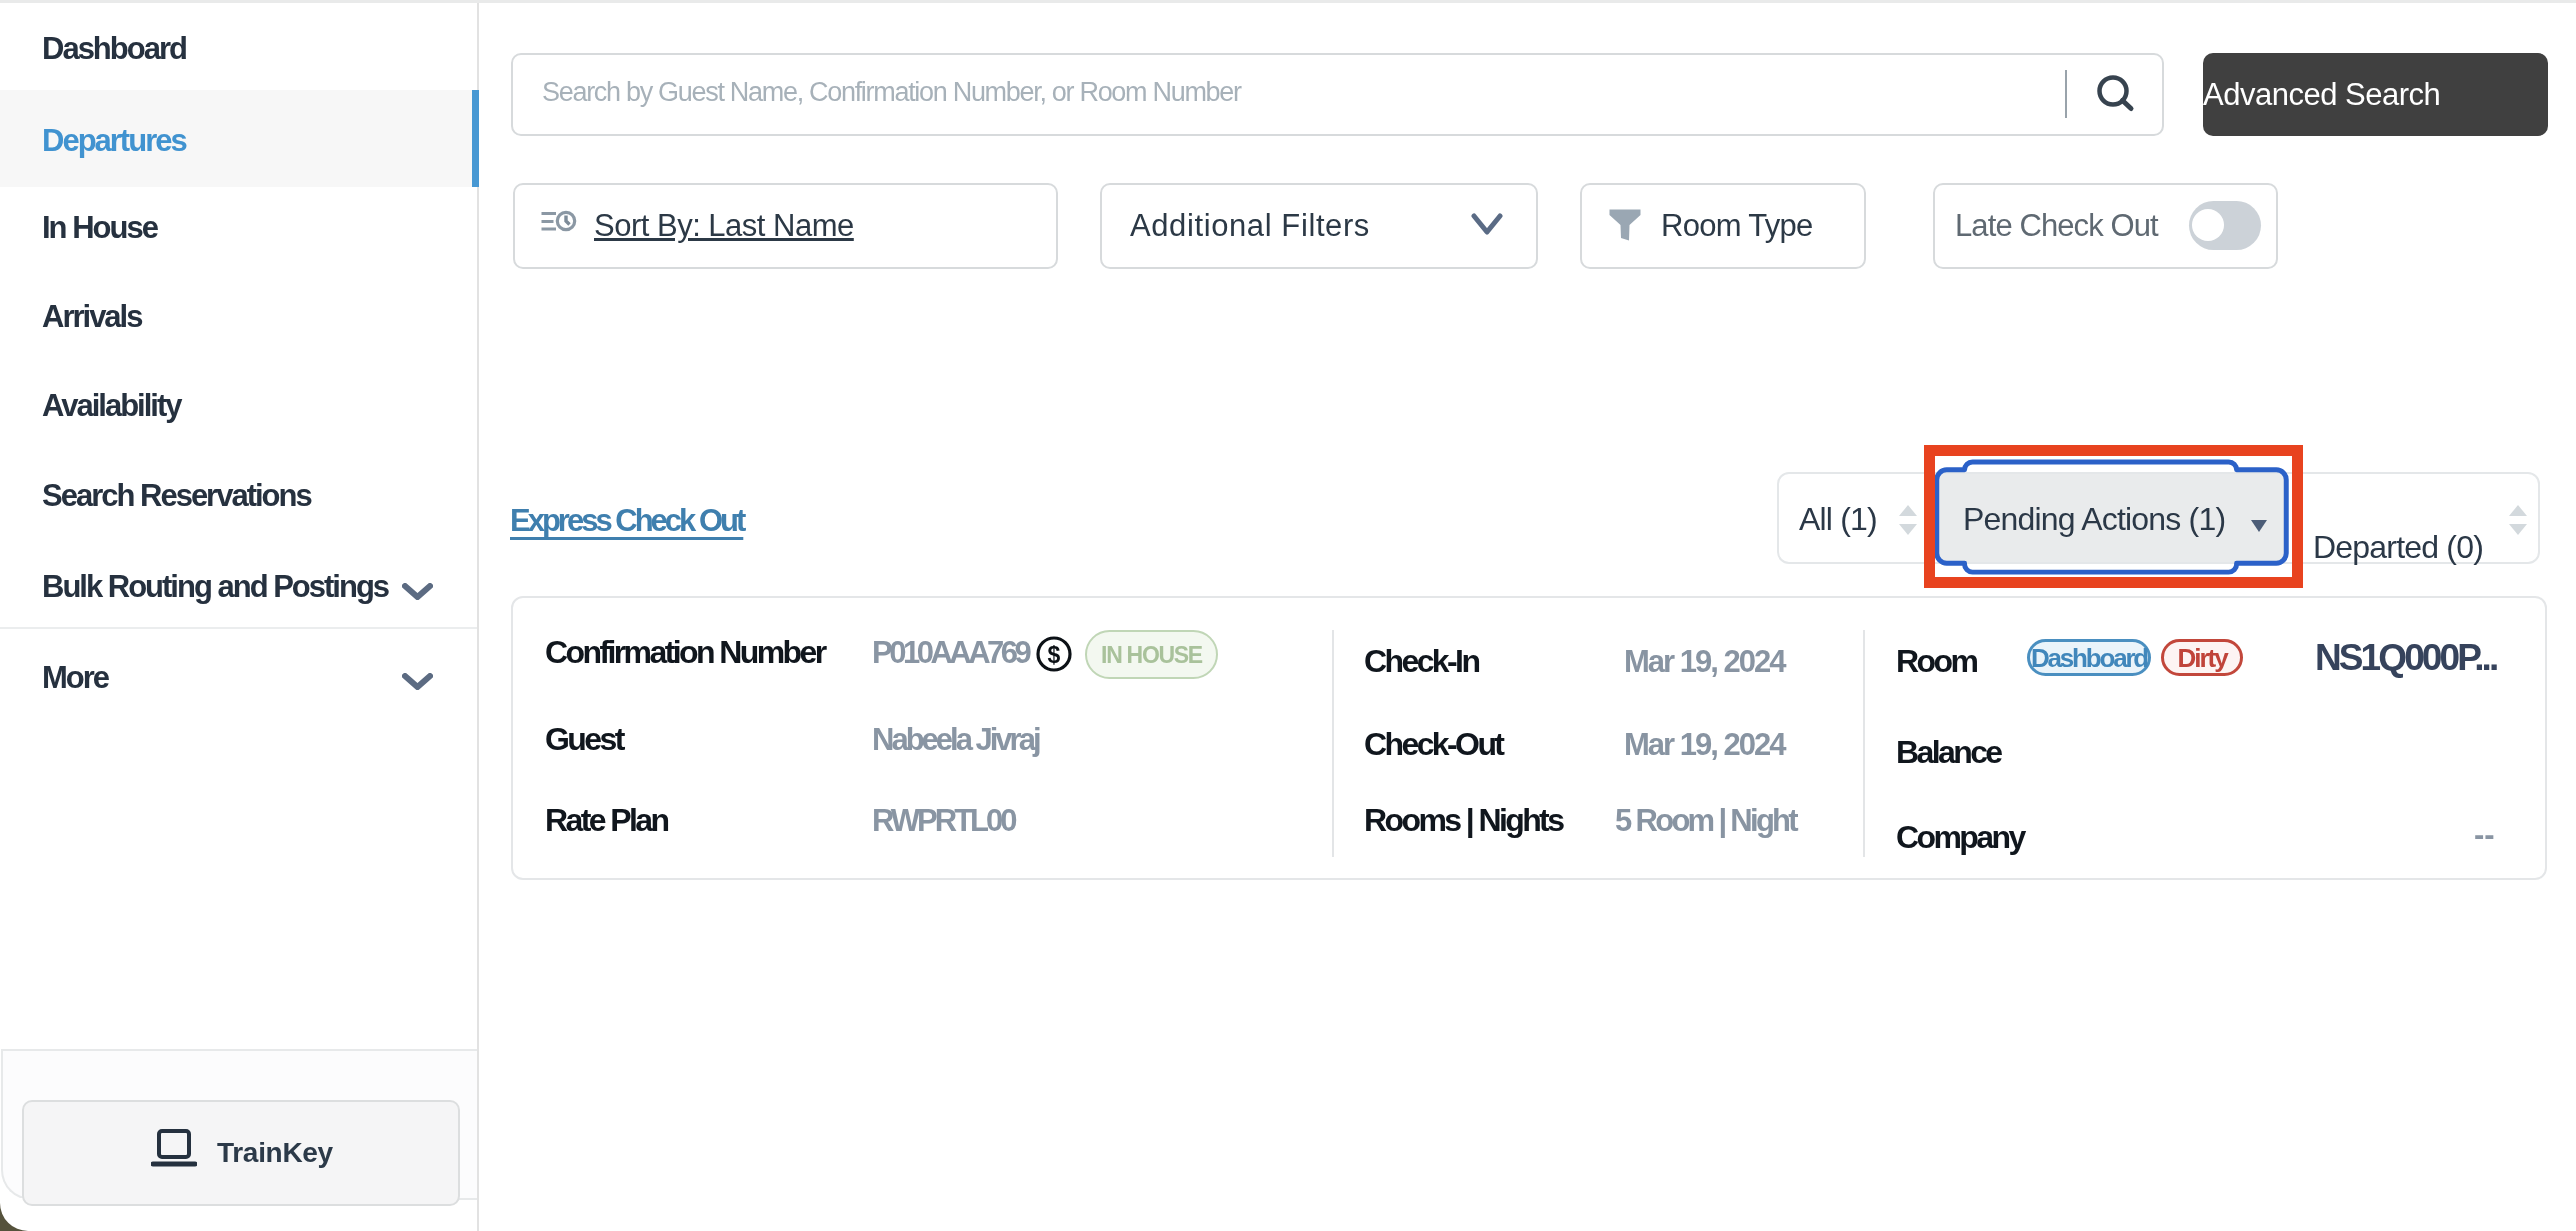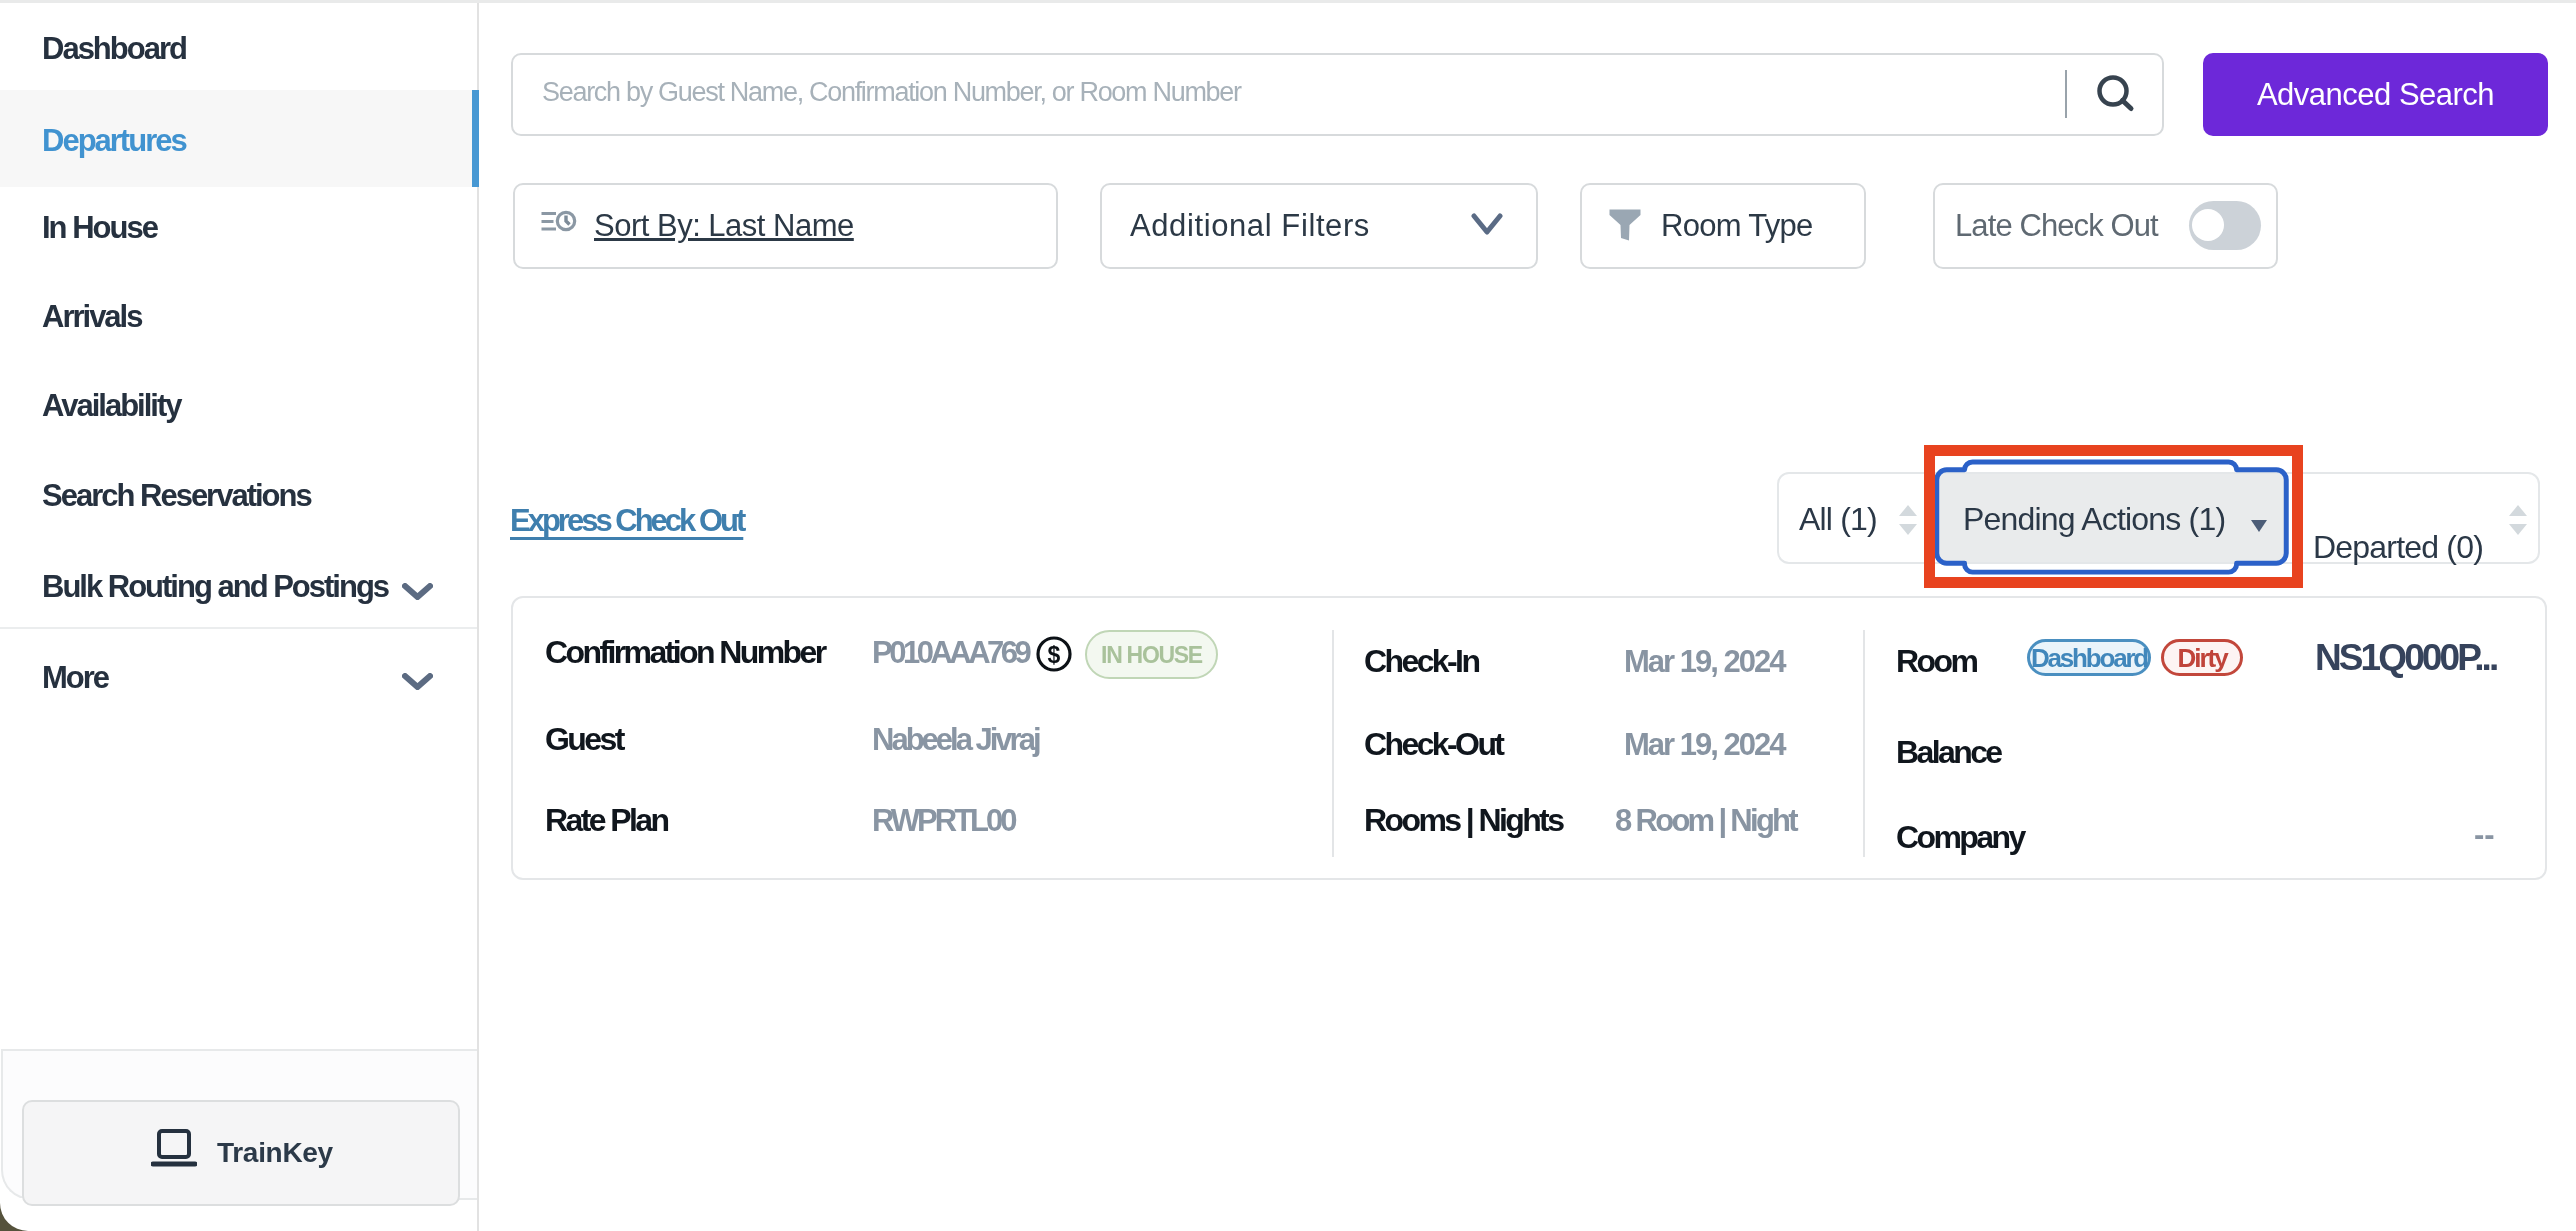--- a/index.html
+++ b/index.html
@@ -28,22 +28,22 @@
     border:2px solid #dcdedf; border-radius:10px; }
   #tktext { left:217px; top:1137px; font-size:28px; font-weight:bold; color:#2c3a49;
     letter-spacing:-0.3px; }
   #corner-dark { left:0px; top:1198px; width:30px; height:33px; background:#55523c; }
   #corner-mask { left:0px; top:1198px; width:46px; height:33px; background:#fff;
     border-bottom-left-radius:28px; }
 
   
   .inputbox { position:absolute; background:#fff; border:2px solid #d7dadc; border-radius:10px; }
   .g-ph { color:#a7b1b9; font-size:27px; letter-spacing:-1.3px; }
-  #advbtn { left:2203px; top:53px; width:345px; height:83px; background:#6d28d9;
-    border-radius:10px; color:#fff; font-size:31px; text-align:center; line-height:83px;
+  #advbtn { left:2203px; top:53px; width:345px; height:83px; background:#404040;
+    border-radius:10px; color:#fff; font-size:31px; text-align:left; line-height:83px;
     letter-spacing:-0.5px; }
   .fl-text { position:absolute; font-size:31px; color:#2c3946; letter-spacing:-0.5px; white-space:nowrap; }
   #resetbtn { left:511px; top:309px; width:273px; height:84px; border:2px solid #4696cd;
     border-radius:10px; color:#4696cd; font-size:31px; text-align:center; line-height:80px;
     letter-spacing:-0.6px; }
   #express { left:510px; top:503px; font-size:31px; font-weight:bold; color:#3f7fae;
     letter-spacing:-3px; text-decoration:underline; text-underline-offset:6px;
     text-decoration-thickness:3px; }
 
   
@@ -189,21 +189,21 @@
   <span class="cval" style="left:872px; top:722px;">Nabeela Jivraj</span>
 
   <span class="clabel" style="left:545px; top:802px;">Rate Plan</span>
   <span class="cval" style="left:872px; top:803px;">RWPRTL00</span>
 
   <span class="clabel" style="left:1364px; top:643px;">Check-In</span>
   <span class="cval" style="left:1624px; top:644px; color:#8894a2; letter-spacing:-2px;">Mar 19, 2024</span>
   <span class="clabel" style="left:1364px; top:726px;">Check-Out</span>
   <span class="cval" style="left:1624px; top:727px; color:#8894a2; letter-spacing:-2px;">Mar 19, 2024</span>
   <span class="clabel" style="left:1364px; top:802px;">Rooms | Nights</span>
-  <span class="cval" style="left:1615px; top:803px; color:#8894a2; letter-spacing:-2.7px;">8 Room | Night</span>
+  <span class="cval" style="left:1615px; top:803px; color:#8894a2; letter-spacing:-2.7px;">5 Room | Night</span>
 
   <span class="clabel" style="left:1896px; top:643px;">Room</span>
   <div class="pill" id="occupied">Dashboard</div>
   <div class="pill" id="dirty">Dirty</div>
   <span class="abs" id="roomnum">NS1Q000P...</span>
   <span class="clabel" style="left:1896px; top:734px;">Balance</span>
   <span class="clabel" style="left:1896px; top:819px;">Company</span>
   <span class="cval" style="left:2474px; top:817px; letter-spacing:0;">--</span>
 </div>
 

